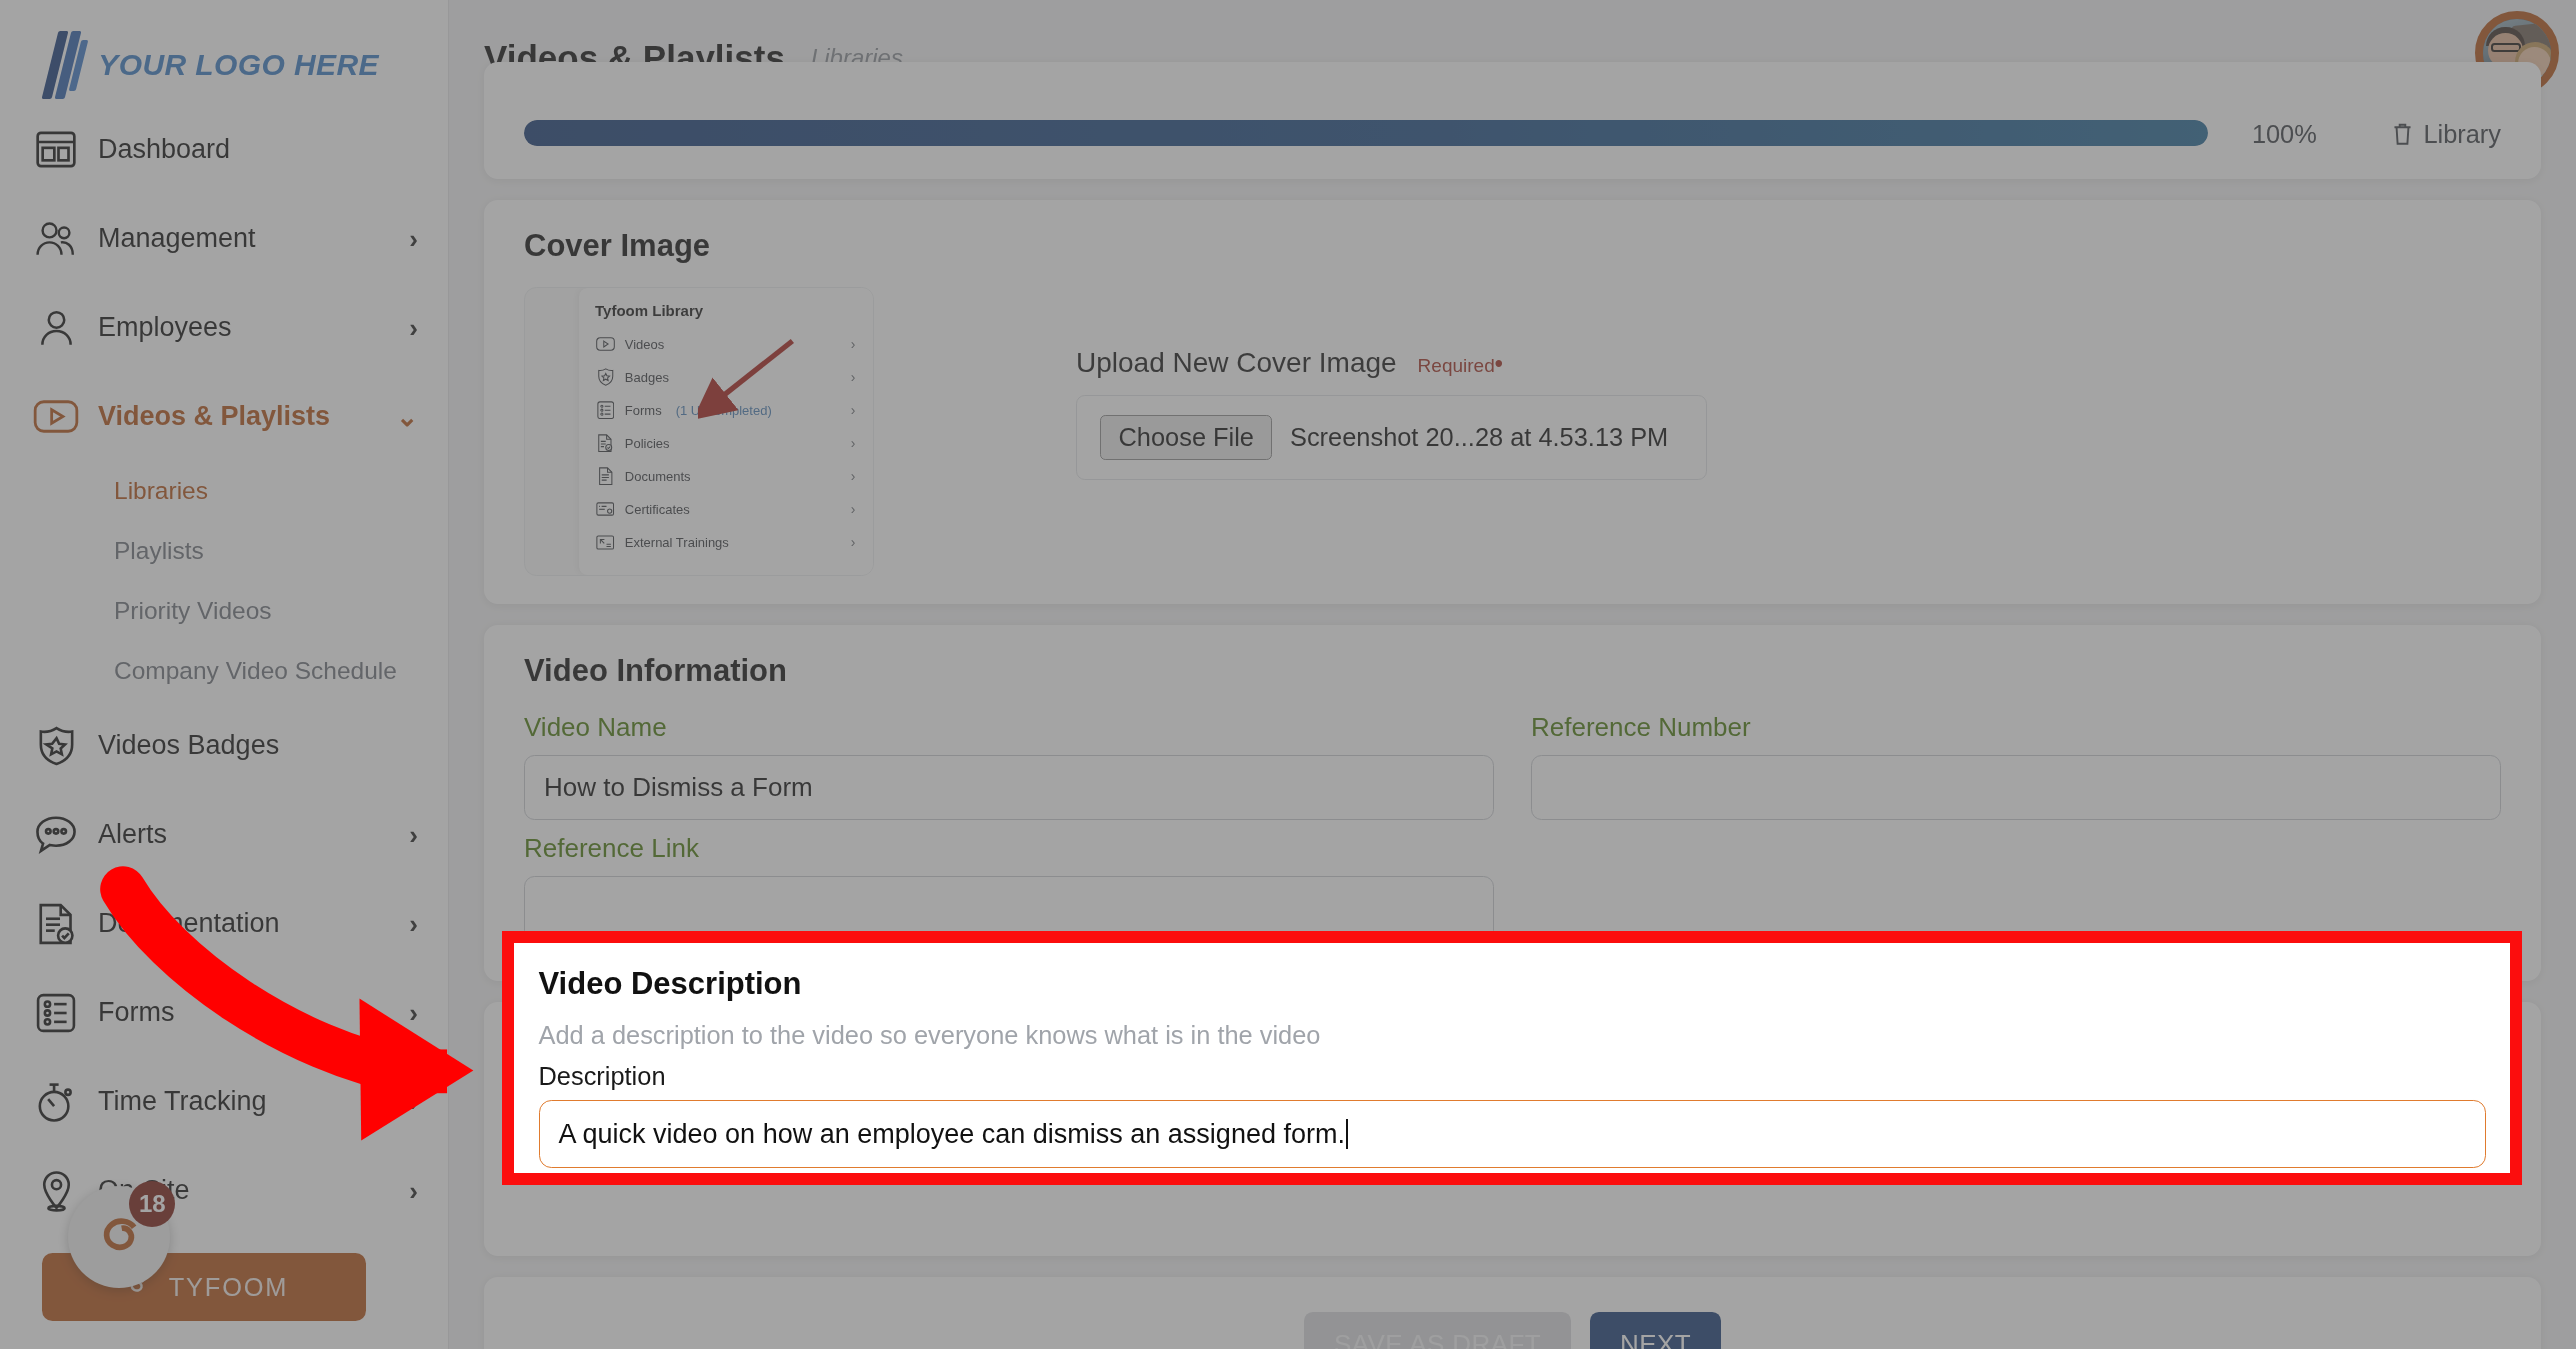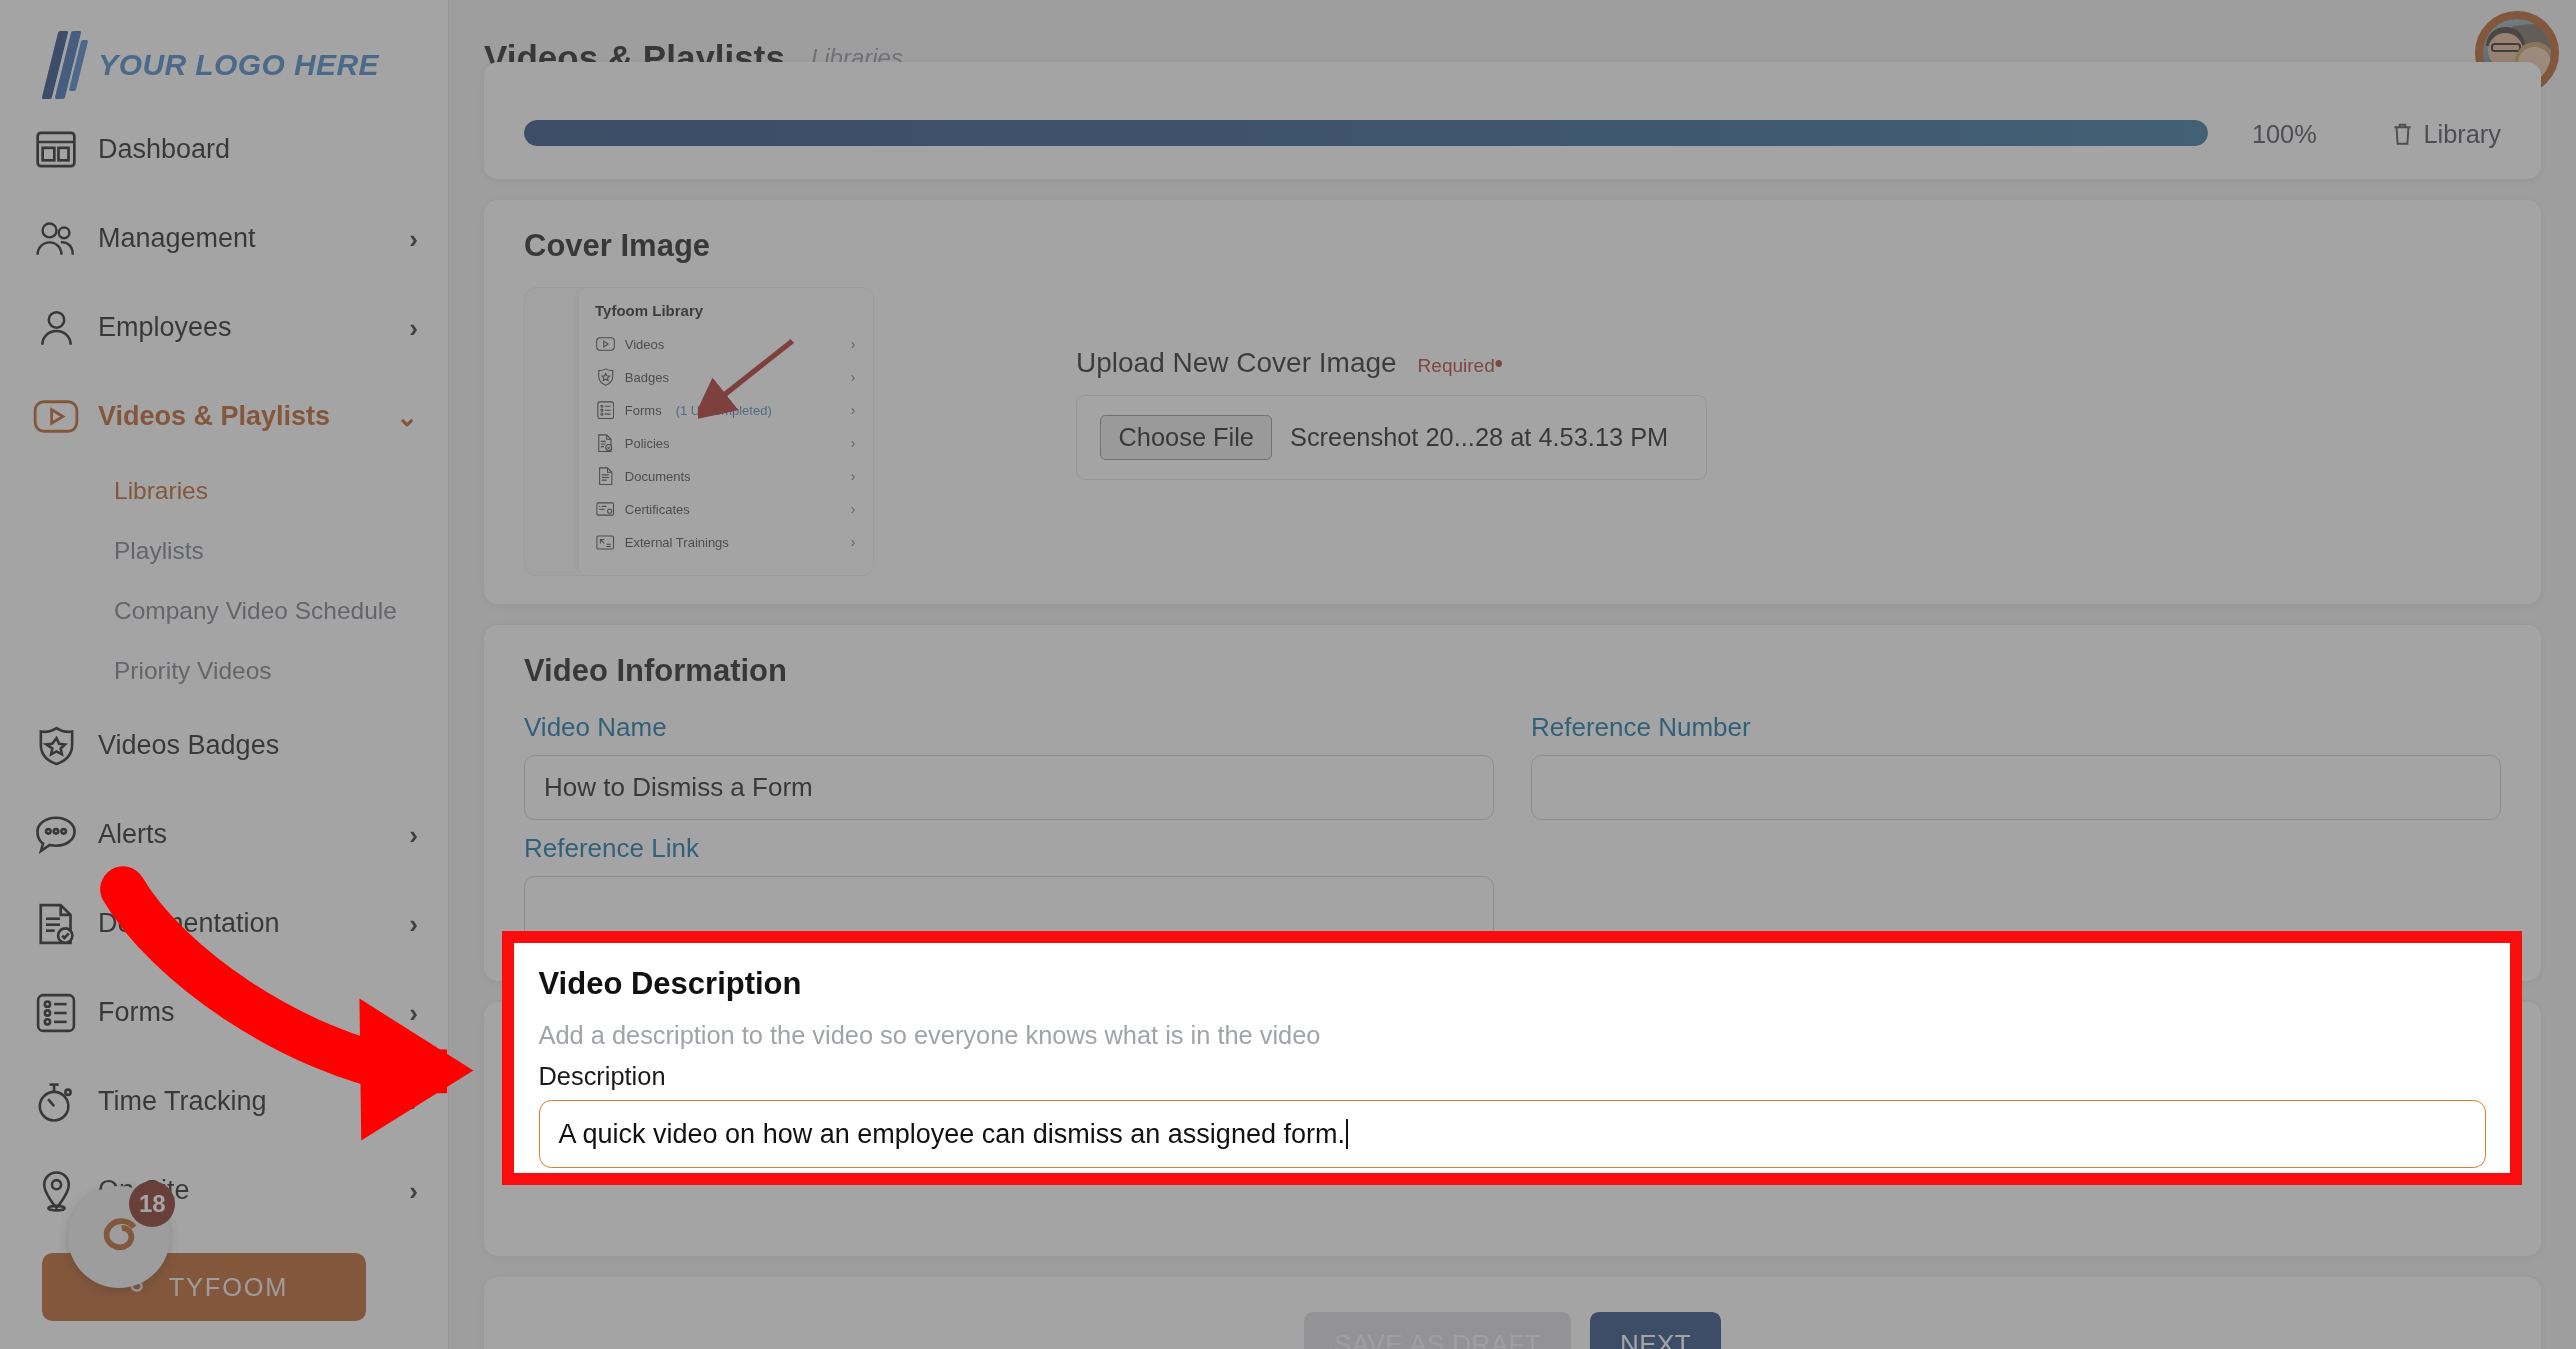--- a/index.html
+++ b/index.html
@@ -112,21 +112,21 @@
   .upload-label { font-size:28px; color:#1a1a1a;}
   .req { font-size:19px; color:#a33224; }
   .req b { font-size:23px; }
   .file-box { border:0.9px solid #e1e3e6; border-radius:8.8px; padding:19px 23px; display:flex; align-items:center; gap:0; width:631px; background:#fff;}
   .choose-file { border:0.9px solid #8e8e8e; background:#e9e9e9; border-radius:5.3px; padding:7px 17.5px; font-size:25.4px; color:#111; cursor:pointer;}
   .file-name { font-size:25.4px; color:#111; margin-left:17.5px; white-space:nowrap;}
 
   
   .grid2 { display:flex; gap:37px;}
   .fld { flex:1; margin-bottom:12.3px;}
-  .fld label { display:block; font-size:26px; color:#0369a1; margin-bottom:12.3px;}
+  .fld label { display:block; font-size:26px; color:#4d7c0f; margin-bottom:12.3px;}
   .fld .inp {
     height:65px; border:0.9px solid #c9ccd1; border-radius:10.5px; background:#fff;
     display:flex; align-items:center; padding:0 19px; font-size:26px; color:#111;
   }
   .fld .inp.empty { color:#b3b6bb; }
   .half { width:calc(50% - 18.4px);}
 
   
   .desc-sub { font-size:25.4px; color:#a0a4aa; margin-bottom:12.3px;}
   .desc-lbl { font-size:25.4px; color:#1a1a1a; margin-bottom:8.8px;}
@@ -221,24 +221,24 @@
         <span class="chev">⌄</span>
       </div>
 
       <div class="sub-item active">
         <span>Libraries</span>
       </div>
       <div class="sub-item">
         <span>Playlists</span>
       </div>
       <div class="sub-item">
+        <span>Priority Videos</span>
+      </div>
+      <div class="sub-item">
         <span>Company Video Schedule</span>
-      </div>
-      <div class="sub-item">
-        <span>Priority Videos</span>
       </div>
 
       <div class="nav-item">
         <span class="ic">
           <svg width="39" height="40" viewBox="0 0 22 23" fill="none" stroke="#111" stroke-width="1.5">
               <path d="M11 1.2 C7.6 3.4 4.6 3.6 2 3.2 v7.4 c0 6 4.2 9.6 9 11.2 4.8-1.6 9-5.2 9-11.2 V3.2 c-2.6.4-5.6.2-9-2z"></path>
               <path d="M11 7 l1.5 3.2 3.4.4-2.5 2.3.7 3.4-3.1-1.7-3.1 1.7.7-3.4L5.1 10.6l3.4-.4z"></path>
             </svg>
         </span>
         <span class="lbl">Videos Badges</span>

